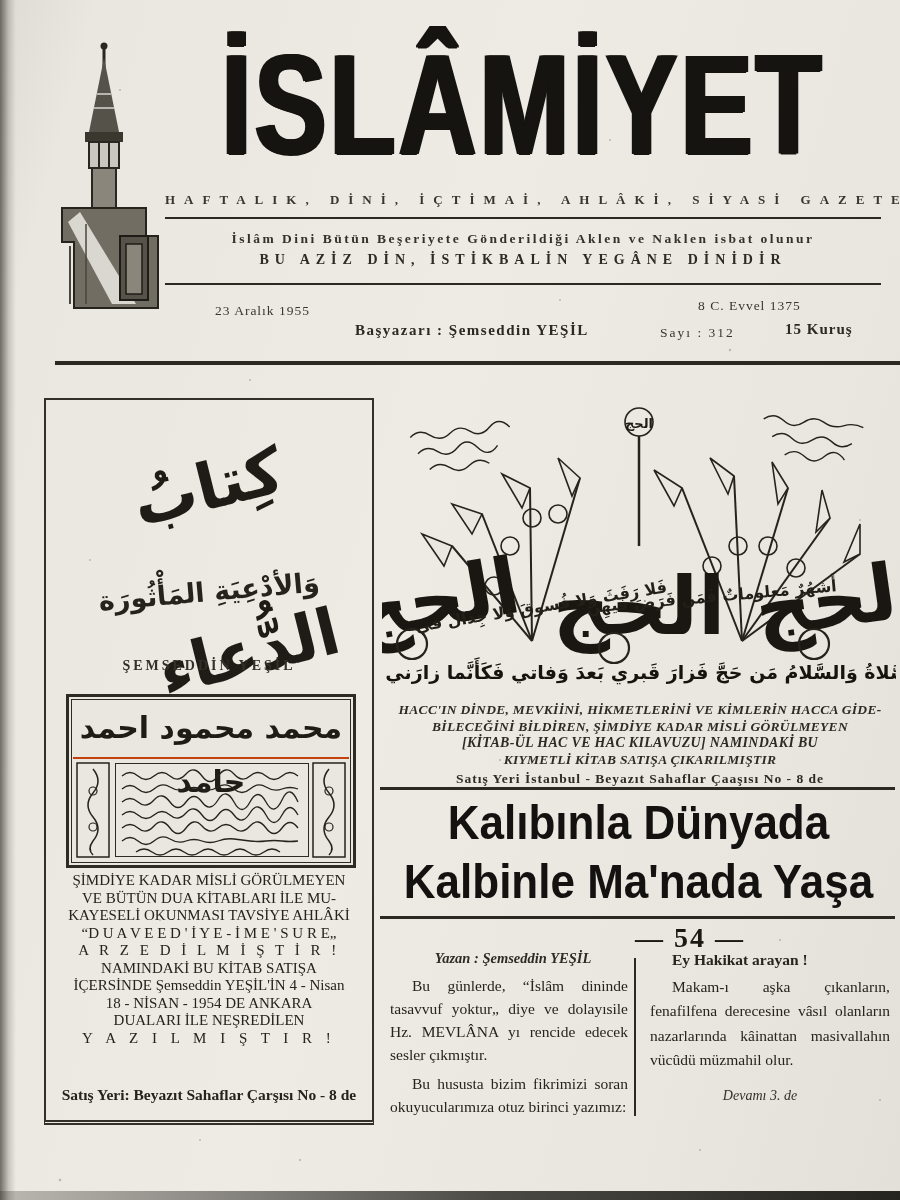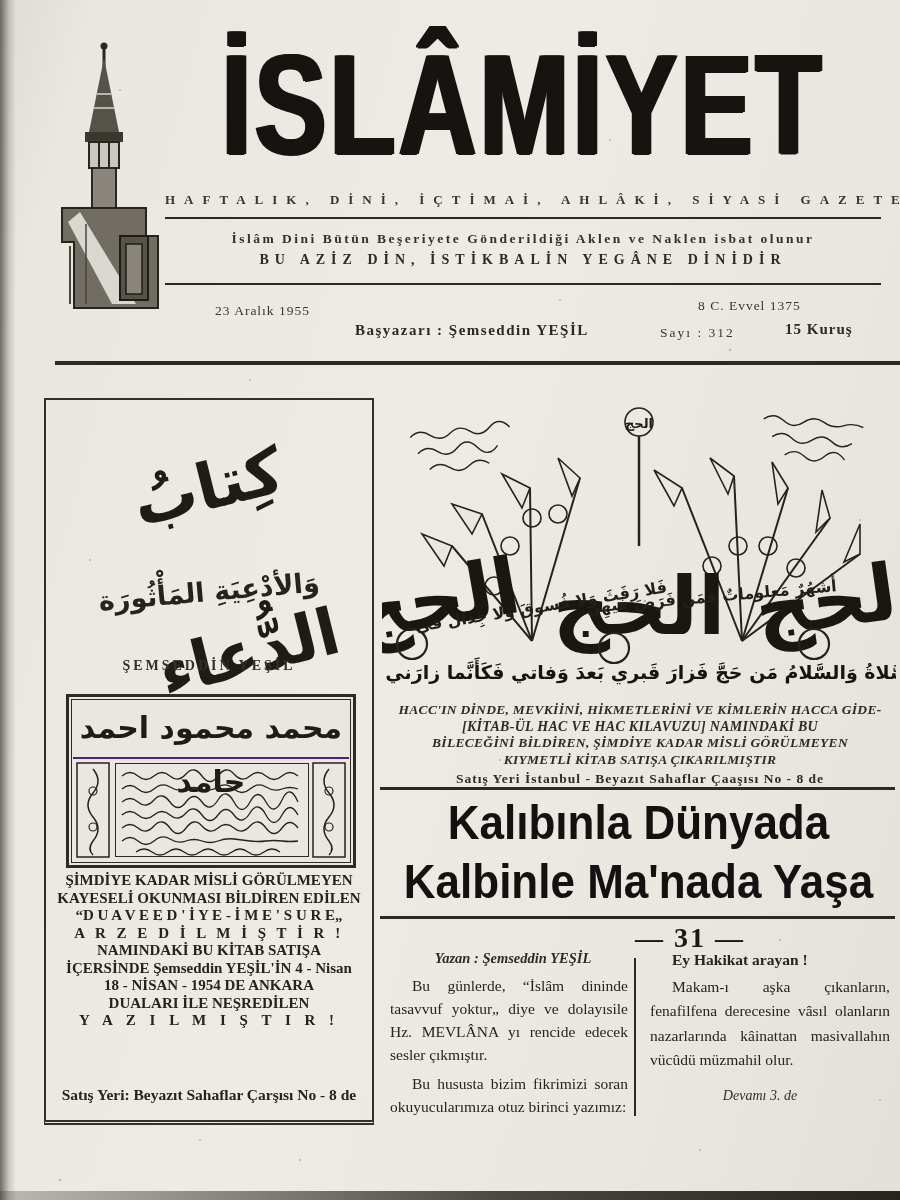--- a/index.html
+++ b/index.html
@@ -70,33 +70,33 @@
   .cap-title{position:absolute;left:0;top:236px;width:100%;text-align:center;
     font-family:"Liberation Sans", sans-serif;font-weight:700;font-size:15px;letter-spacing:.5px;color:#26231d;}
   .cap-author{position:absolute;left:0;top:258px;width:100%;text-align:center;
     font-weight:700;font-size:14px;letter-spacing:3px;color:#33302a;}
   .plate{
     position:absolute;left:20px;top:294px;width:284px;height:168px;
     border:3px solid #2e2b25;box-shadow:inset 0 0 0 2px #e9e7e0, inset 0 0 0 3px #2e2b25;
     background:#e9e7df;
   }
   .plate-top{
-    position:absolute;left:4px;top:4px;width:276px;height:56px;border-bottom:2px solid #4c1d95;
+    position:absolute;left:4px;top:4px;width:276px;height:56px;border-bottom:2px solid #c2410c;
     direction:rtl;text-align:center;
     font-family:"DejaVu Sans", sans-serif;font-size:30px;font-weight:700;color:#1f1c17;
     line-height:54px;letter-spacing:2px;transform-origin:50% 50%;
   }
   .plate-left,.plate-right{position:absolute;top:64px;width:36px;height:98px;}
   .plate-left{left:6px;}
   .plate-right{right:6px;}
   .plate-center{
     position:absolute;left:46px;top:66px;width:192px;height:92px;border:1.5px solid #2e2b25;
   }
   .ad-body{position:absolute;left:6px;top:472px;width:314px;text-align:center;
-    font-weight:700;color:#26231d;}
+    font-weight:400;color:#26231d;}
   .ad-line{font-size:15px;line-height:17.5px;white-space:nowrap;}
   .ad-line.sp{letter-spacing:3.5px;}
   .ad-line.sp2{letter-spacing:5px;}
   .ad-sales{position:absolute;left:0;top:686px;width:100%;text-align:center;
     font-weight:700;font-size:15.5px;color:#26231d;white-space:nowrap;}
 
   
   .hajj{position:absolute;left:382px;top:396px;width:514px;height:294px;}
   .r-caption{position:absolute;left:386px;top:694px;width:508px;text-align:center;
     font-style:italic;font-weight:700;color:#2e2a24;margin-top:8px;}
@@ -213,21 +213,22 @@
       <svg class="plate-right" viewBox="0 0 36 98">
         <rect x="2" y="2" width="32" height="94" class="ink" stroke-width="1.5"></rect>
         <path d="M18,8 q-10,12 0,24 q10,12 0,24 q-10,12 0,24 q6,8 0,14" class="ink" stroke-width="1.5"></path>
         <circle cx="18" cy="30" r="4" class="ink" stroke-width="1.2"></circle>
         <circle cx="18" cy="66" r="4" class="ink" stroke-width="1.2"></circle>
       </svg>
     </div>
 
     <div class="ad-body">
       <div class="ad-line">ŞİMDİYE  KADAR  MİSLİ  GÖRÜLMEYEN</div>
-      <div class="ad-line">KAYESELİ OKUNMASI BİLDİREN EDİLEN</div>
+      <div class="ad-line">VE BÜTÜN DUA KİTABLARI İLE  MU-</div>
+      <div class="ad-line">KAYESELİ OKUNMASI TAVSİYE AHLÂKİ</div>
       <div class="ad-line">“D U A  V E  E D ' İ Y E - İ  M E ' S U R E„</div>
       <div class="ad-line sp">A R Z E D İ L M İ Ş T İ R !</div>
       <div class="ad-line">NAMINDAKİ BU KİTAB SATIŞA</div>
       <div class="ad-line">İÇERSİNDE Şemseddin YEŞİL'İN 4 - Nisan</div>
       <div class="ad-line">18 - NİSAN - 1954 DE ANKARA</div>
       <div class="ad-line">DUALARI İLE NEŞREDİLEN</div>
       <div class="ad-line sp2">Y A Z I L M I Ş T I R !</div>
     </div>
     <div class="ad-sales">Satış Yeri: Beyazıt Sahaflar Çarşısı No - 8 de</div>
   </div>
@@ -293,36 +294,36 @@
     <circle cx="432" cy="248" r="15" class="ink" stroke-width="2.2"></circle>
 
     <text x="160" y="216" font-size="16" font-weight="bold" text-anchor="middle" fill="#221f19" transform="rotate(-9 160 216)" direction="rtl">فَلا رَفَثَ وَلا فُسوقَ وَلا جِدالَ في</text>
     <text x="330" y="206" font-size="16" font-weight="bold" text-anchor="middle" fill="#221f19" transform="rotate(-5 330 206)" direction="rtl">أَشهُرٌ مَعلوماتٌ فَمَن فَرَضَ فيهِنَّ</text>
 
     <text x="255" y="283" font-size="19" font-weight="bold" text-anchor="middle" fill="#16140f" direction="rtl">قالَ عَلَيهِ الصَّلاةُ وَالسَّلامُ مَن حَجَّ فَزارَ قَبري بَعدَ وَفاتي فَكَأَنَّما زارَني في حَياتي ●</text>
   </svg>
 
   <div class="r-caption">
     <div class="r-cap-line">HACC'IN DİNDE, MEVKİİNİ, HİKMETLERİNİ VE KİMLERİN HACCA GİDE-</div>
+    <div class="r-cap-line">BİLECEĞİNİ BİLDİREN, ŞİMDİYE  KADAR  MİSLİ  GÖRÜLMEYEN</div>
     <div class="r-cap-line bracket">[KİTAB-ÜL HAC VE HAC KILAVUZU] NAMINDAKİ BU</div>
-    <div class="r-cap-line">BİLECEĞİNİ BİLDİREN, ŞİMDİYE  KADAR  MİSLİ  GÖRÜLMEYEN</div>
     <div class="r-cap-line">KIYMETLİ KİTAB SATIŞA ÇIKARILMIŞTIR</div>
     <div class="r-cap-sales">Satış Yeri   İstanbul - Beyazıt Sahaflar Çaaşısı No - 8 de</div>
   </div>
 
   <div class="rule" style="left:380px;top:787px;width:515px;height:3px;"></div>
 
   <div class="headline">
     <div>Kalıbınla Dünyada</div>
     <div>Kalbinle Ma'nada Yaşa</div>
   </div>
 
   <div class="rule" style="left:380px;top:916px;width:515px;height:2.5px;"></div>
 
-  <div class="art-number">— 31 —</div>
+  <div class="art-number">— 54 —</div>
   <div class="byline">Yazan :   Şemseddin YEŞİL</div>
 
   <div class="col1">
     <p>Bu günlerde,  “İslâm dininde tasavvuf yoktur„  diye ve dolayısile Hz. MEVLÂNA yı rencide edecek sesler çıkmıştır.</p>
     <p>Bu hususta bizim fikrimizi soran okuyucularımıza otuz birinci yazımız:</p>
   </div>
 
   <div class="col-divider"></div>
 
   <div class="col2">

